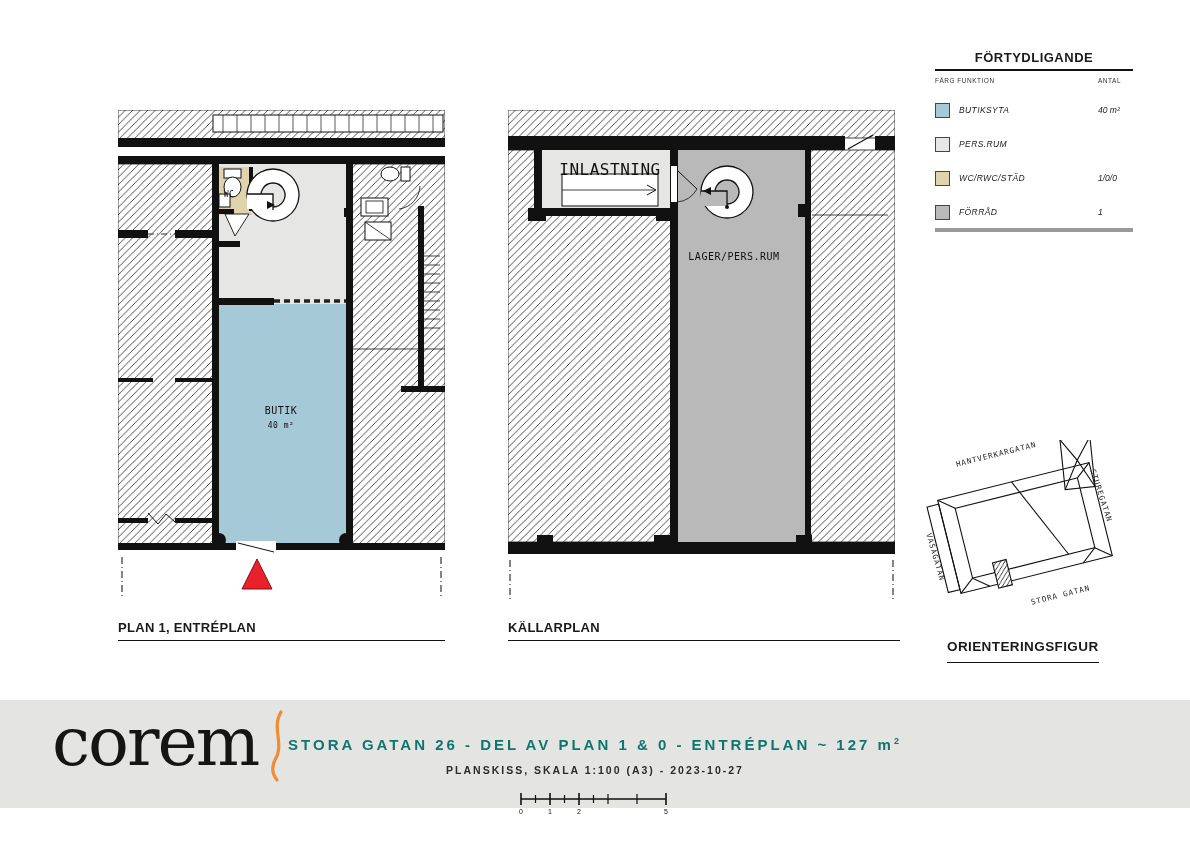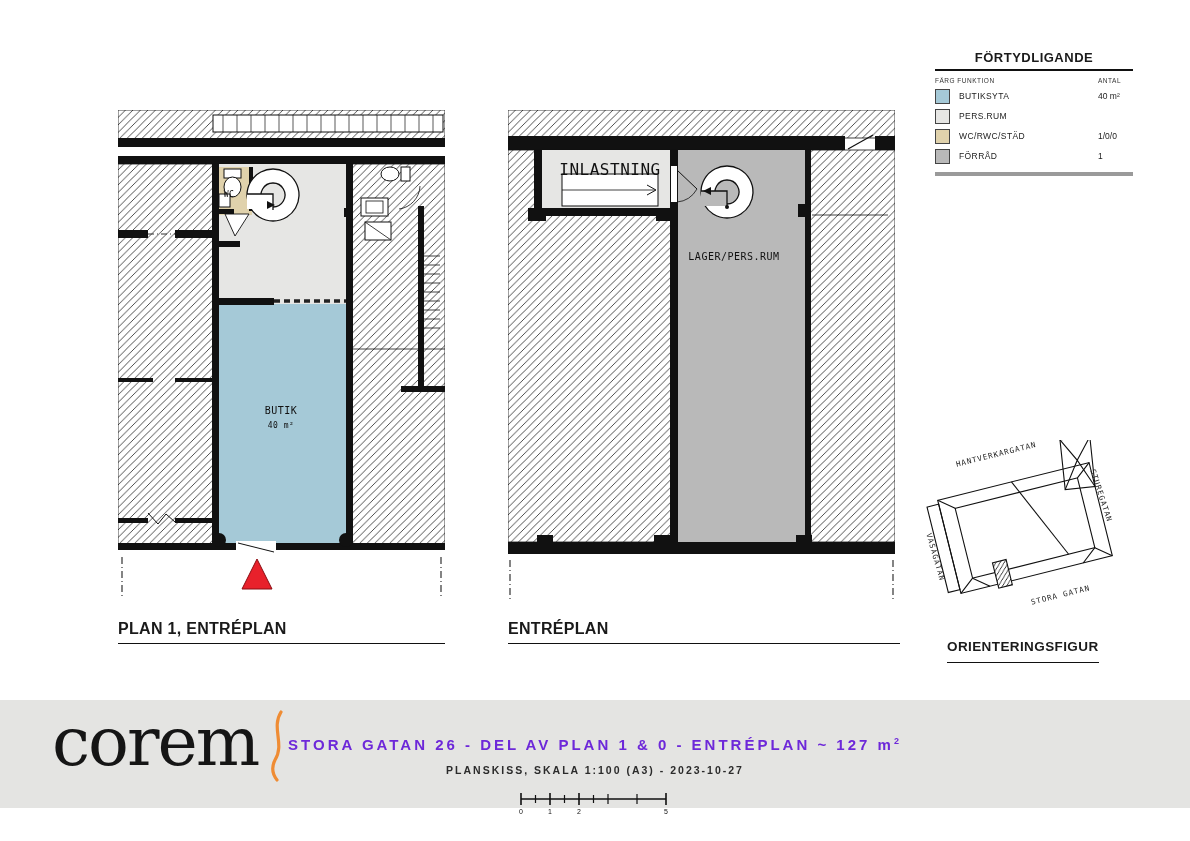--- a/index.html
+++ b/index.html
@@ -7,43 +7,43 @@
           font-family:"Liberation Sans",sans-serif;color:#1a1a1a;}
   .abs{position:absolute;}
   svg{display:block;}
 
   
   .legend{left:935px;top:50px;width:198px;}
   .legend-title{font-size:13px;font-weight:bold;letter-spacing:.5px;
                 border-bottom:2px solid #111;padding-bottom:4px;text-align:center;}
   .legend-cols{display:flex;justify-content:space-between;font-size:6.5px;
                letter-spacing:.5px;color:#333;margin-top:6px;}
-  .legend-row{display:flex;align-items:center;margin-top:4px;height:16px;}
+  .legend-row{display:flex;align-items:center;margin-top:18px;height:16px;font-style:italic;}
   .swatch{width:15px;height:15px;border:1.5px solid #444;box-sizing:border-box;flex:0 0 auto;}
   .legend-label{font-size:8.5px;letter-spacing:.4px;margin-left:9px;flex:1;}
   .legend-value{font-size:8.5px;width:35px;text-align:left;}
   .legend-bottombar{height:4px;background:#9a9a9a;margin-top:8px;}
 
   
-  .plan-title{font-size:16px;font-weight:bold;letter-spacing:.3px;
+  .plan-title{font-size:13px;font-weight:bold;letter-spacing:.3px;
               border-bottom:1.5px solid #111;padding-bottom:5px;}
 
   
   .cadlbl{font-family:"DejaVu Sans Mono",monospace;color:#111;text-align:center;letter-spacing:.5px;}
 
   
   .street{position:absolute;font-family:"DejaVu Sans Mono",monospace;font-size:7.5px;
           letter-spacing:1px;color:#222;white-space:nowrap;transform-origin:left top;}
   .orient-title{font-size:13.5px;font-weight:bold;letter-spacing:.4px;display:inline-block;
                 border-bottom:1.5px solid #111;padding-bottom:8px;}
 
   
   .footer{left:0;top:700px;width:1190px;height:108px;}
   .logo-text{font-family:"DejaVu Serif",serif;font-size:68px;letter-spacing:-2px;color:#151515;line-height:1;}
-  .f-title{width:100%;text-align:center;font-size:15px;font-weight:bold;letter-spacing:3px;color:#6d28d9;}
+  .f-title{width:100%;text-align:center;font-size:15px;font-weight:bold;letter-spacing:3px;color:#0f766e;}
   .f-title sup{font-size:9px;}
   .f-sub{width:100%;text-align:center;font-size:10.5px;font-weight:bold;letter-spacing:2px;color:#2b2b2b;}
 </style>
 </head>
 <body>
 
 <div id="canvas">
 
   <div class="abs legend">
     <div class="legend-title">FÖRTYDLIGANDE</div>
@@ -219,21 +219,21 @@
     <path d="M2,450V490 M385,450V490" stroke="#333" stroke-width="1.2" stroke-dasharray="7 3 1 3"></path>
   </svg>
 
   <div class="abs cadlbl" style="left:204px;top:190px;width:50px;font-size:8px">WC</div>
   <div class="abs cadlbl" style="left:241px;top:405px;width:80px;font-size:10px">BUTIK</div>
   <div class="abs cadlbl" style="left:241px;top:421px;width:80px;font-size:8px">40 m²</div>
   <div class="abs cadlbl" style="left:555px;top:160px;width:110px;font-size:16px">INLASTNING</div>
   <div class="abs cadlbl" style="left:678px;top:251px;width:112px;font-size:10px">LAGER/PERS.RUM</div>
 
   <div class="abs plan-title" style="left:118px;top:620px;width:327px">PLAN 1, ENTRÉPLAN</div>
-  <div class="abs plan-title" style="left:508px;top:620px;width:392px">ENTRÉPLAN</div>
+  <div class="abs plan-title" style="left:508px;top:620px;width:392px">KÄLLARPLAN</div>
 
   <div class="abs" style="left:925px;top:440px;width:205px;height:195px">
     <svg width="205" height="180" viewBox="0 0 205 180">
       <defs>
         <pattern id="h3" width="5" height="5" patternUnits="userSpaceOnUse">
           <rect width="5" height="5" fill="#fff"></rect>
           <path d="M-1,6 L6,-1" stroke="#222" stroke-width="1"></path>
         </pattern>
       </defs>
       <g transform="translate(100,88) rotate(-14)" fill="none" stroke="#111" stroke-width="1.1">

